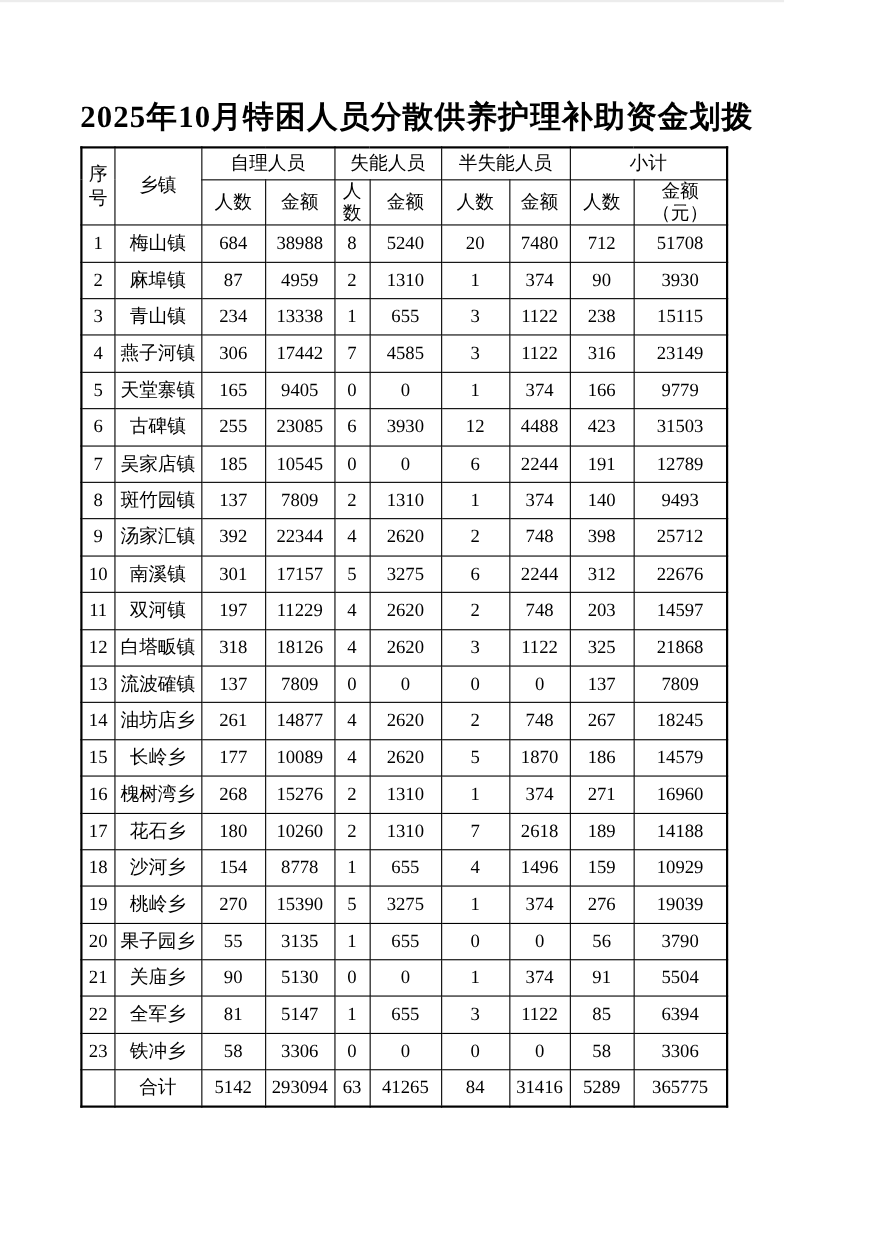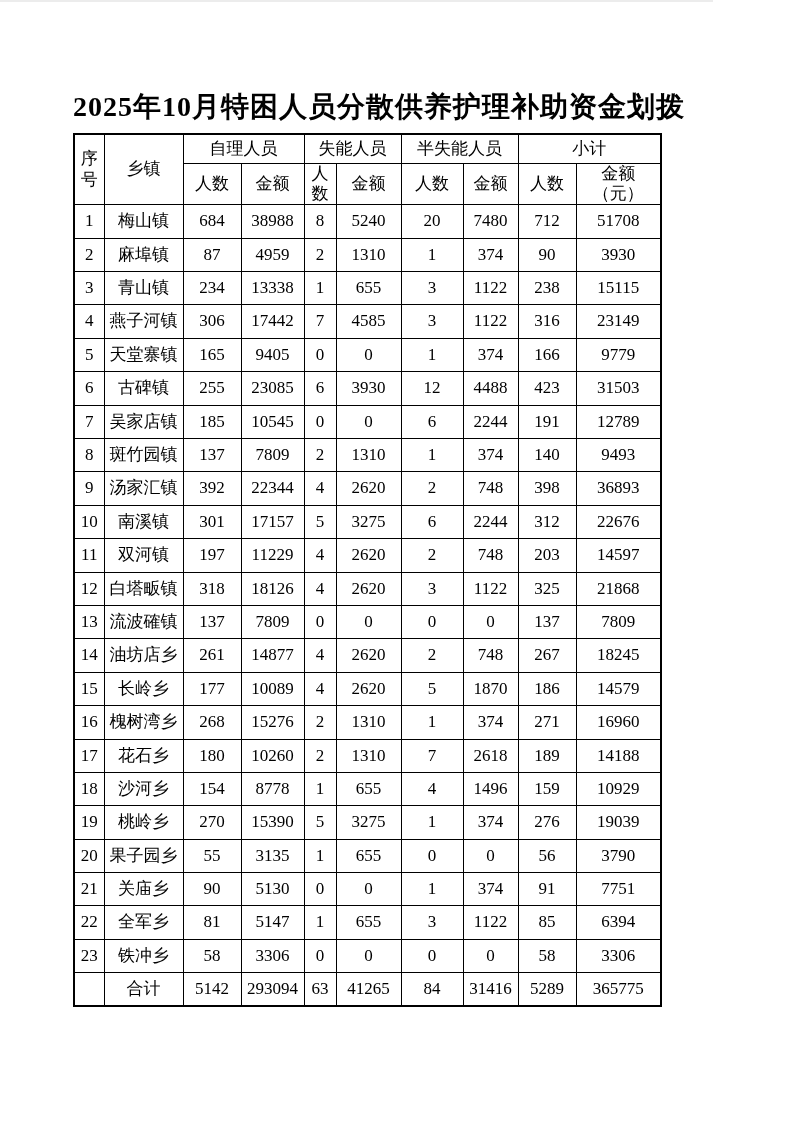--- a/index.html
+++ b/index.html
@@ -198,21 +198,21 @@
         <tr>
           <td>9</td>
           <td>汤家汇镇</td>
           <td>392</td>
           <td>22344</td>
           <td>4</td>
           <td>2620</td>
           <td>2</td>
           <td>748</td>
           <td>398</td>
-          <td>36893</td>
+          <td>25712</td>
         </tr>
         <tr>
           <td>10</td>
           <td>南溪镇</td>
           <td>301</td>
           <td>17157</td>
           <td>5</td>
           <td>3275</td>
           <td>6</td>
           <td>2244</td>
@@ -342,21 +342,21 @@
         <tr>
           <td>21</td>
           <td>关庙乡</td>
           <td>90</td>
           <td>5130</td>
           <td>0</td>
           <td>0</td>
           <td>1</td>
           <td>374</td>
           <td>91</td>
-          <td>7751</td>
+          <td>5504</td>
         </tr>
         <tr>
           <td>22</td>
           <td>全军乡</td>
           <td>81</td>
           <td>5147</td>
           <td>1</td>
           <td>655</td>
           <td>3</td>
           <td>1122</td>

